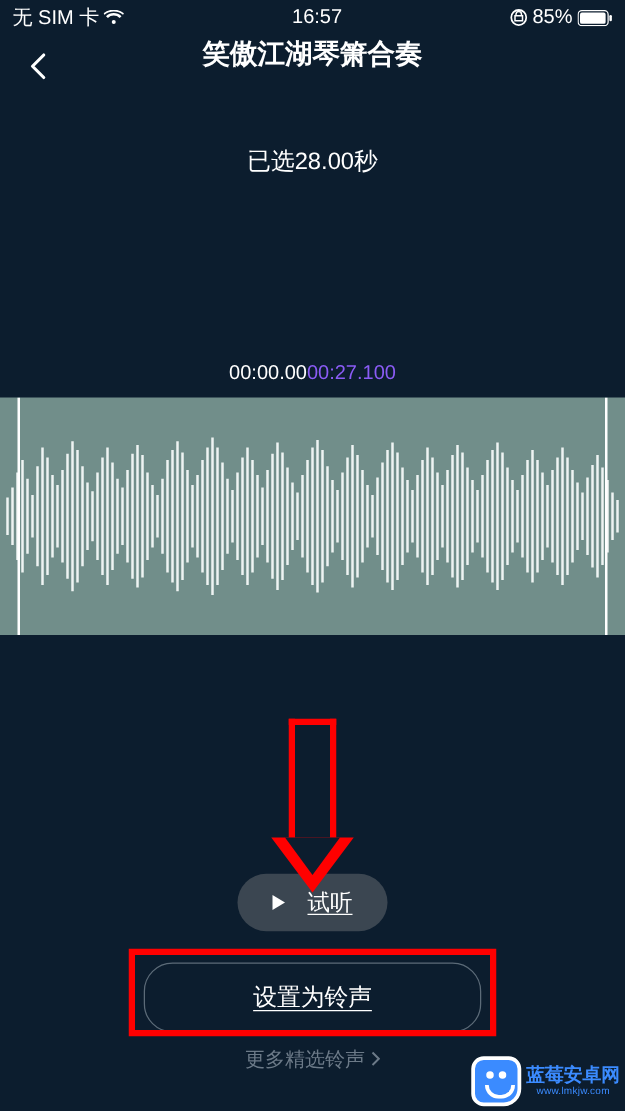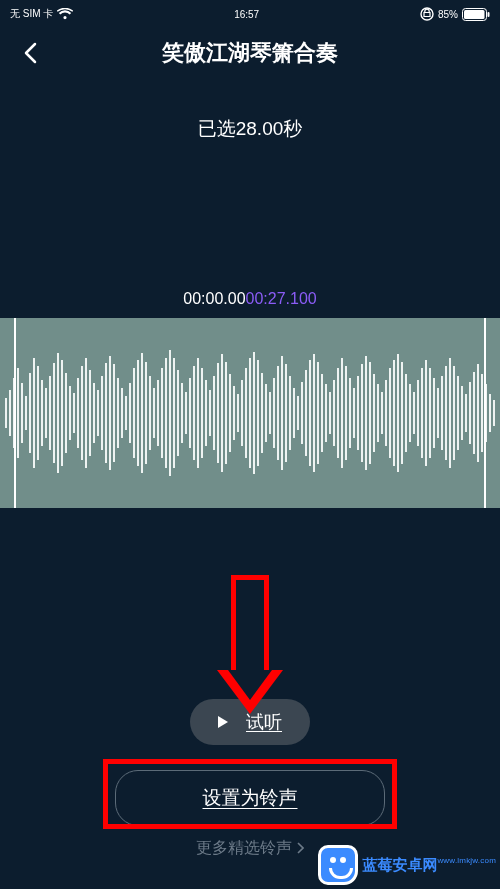--- a/index.html
+++ b/index.html
@@ -11,31 +11,30 @@
     position: relative;
   }
 
   
   .status-bar {
     height: 28px;
     display: flex;
     align-items: center;
     justify-content: space-between;
     padding: 0 10px;
-    font-size: 10px;
+    font-size: 16px;
     font-weight: 500;
   }
   .status-left, .status-right { display: flex; align-items: center; gap: 4px; }
   .wifi-icon svg, .lock-icon svg, .battery-icon svg { display: block; }
 
   
   .nav {
     height: 50px;
     display: flex;
-    align-items: center;
     justify-content: center;
     position: relative;
   }
   .nav .back {
     position: absolute;
     left: 18px;
     top: 50%;
     transform: translateY(-50%);
     width: 24px; height: 24px;
     display: flex; align-items: center; justify-content: center;
@@ -164,21 +163,21 @@
     background:#fff;
     box-shadow: 10px 0 0 #fff;
   }
   .wm-badge::after{
     content:"";
     position:absolute; left:8px; top:20px;
     width:18px;height:8px;
     border:3px solid #fff; border-top:none;
     border-radius:0 0 12px 12px;
   }
-  .wm-text { display: flex; flex-direction: row; line-height: 1.05; }
+  .wm-text { display: flex; flex-direction: column; line-height: 1.05; align-items: center; }
   .wm-text .cn { font-size: 15px; color: #3b8bff; font-weight: 700; }
   .wm-text .en { font-size: 8px; color: #3b8bff; letter-spacing: .2px; }
 </style>
 </head>
 <body>
 
 <div class="status-bar">
   <div class="status-left">
     <span>无 SIM 卡</span>
     <span class="wifi-icon">

